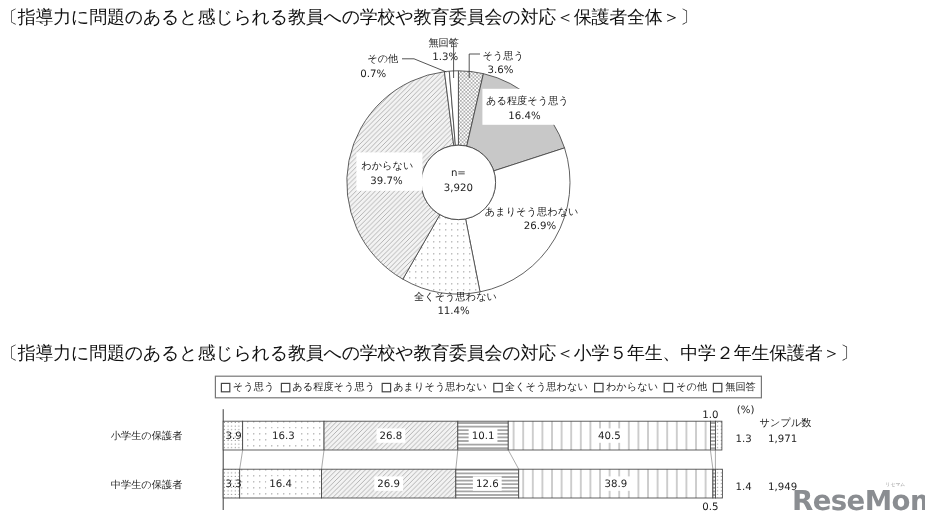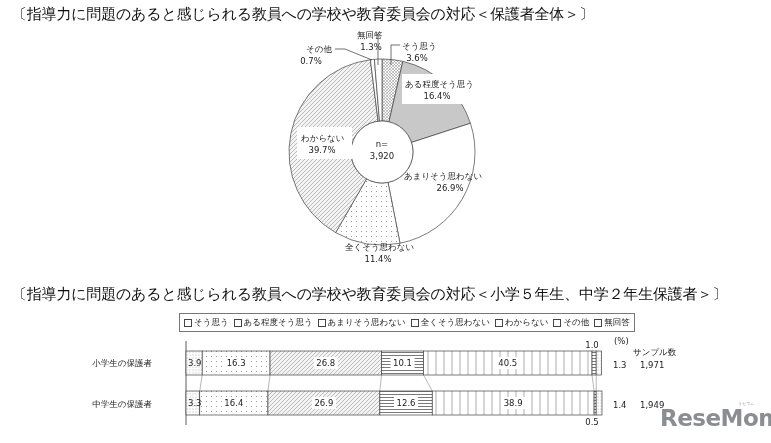--- a/index.html
+++ b/index.html
@@ -1,18 +1,18 @@
 <!DOCTYPE html>
 <html><head>
 <meta charset="utf-8">
 <style>
   html, body { margin:0; padding:0; background:#ffffff; }
   body { width:771px; height:443px; position:relative; overflow:hidden;
          font-family:"DejaVu Sans", sans-serif; color:#222; }
-  .title { position:absolute; left:12px; font-size:15px; color:#111; white-space:nowrap; letter-spacing:-0.2px; }
+  .title { position:absolute; left:0; font-size:15px; color:#111; white-space:nowrap; letter-spacing:-0.2px; }
   #title1 { top:5px; }
   #title2 { top:285px;text-align:center; }
   svg { position:absolute; left:0; top:0; }
   .lbl { font-size:8.5px; fill:#222; font-family:"DejaVu Sans", sans-serif; }
   .num { font-size:8.5px; fill:#222; font-family:"DejaVu Sans", sans-serif; }
   .legend { position:absolute; left:179px; top:313px; height:17px; border:1px solid #777;
             display:flex; align-items:center; padding:0 4px; font-size:8.5px; white-space:nowrap; background:#fff; }
   .legend-item { display:flex; align-items:center; margin-right:5px; }
   .legend-item:last-child { margin-right:0; }
   .sw { width:6px; height:6px; border:1px solid #444; margin-right:2px; display:inline-block; }

